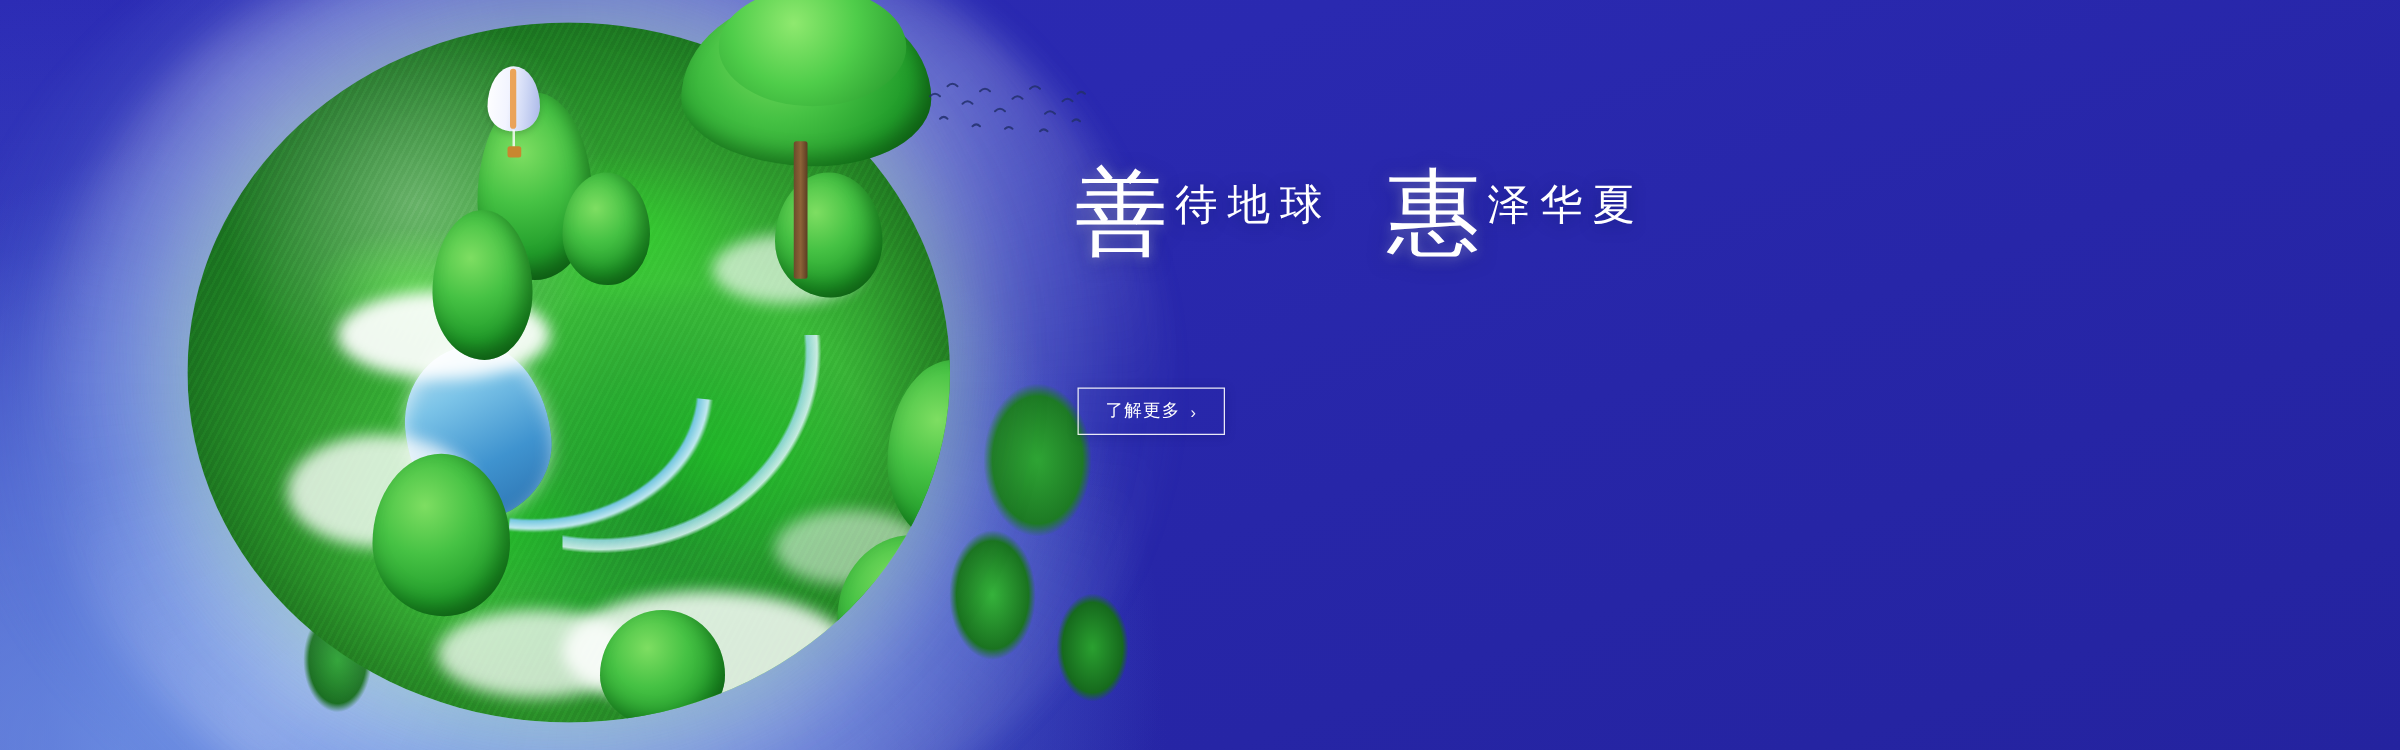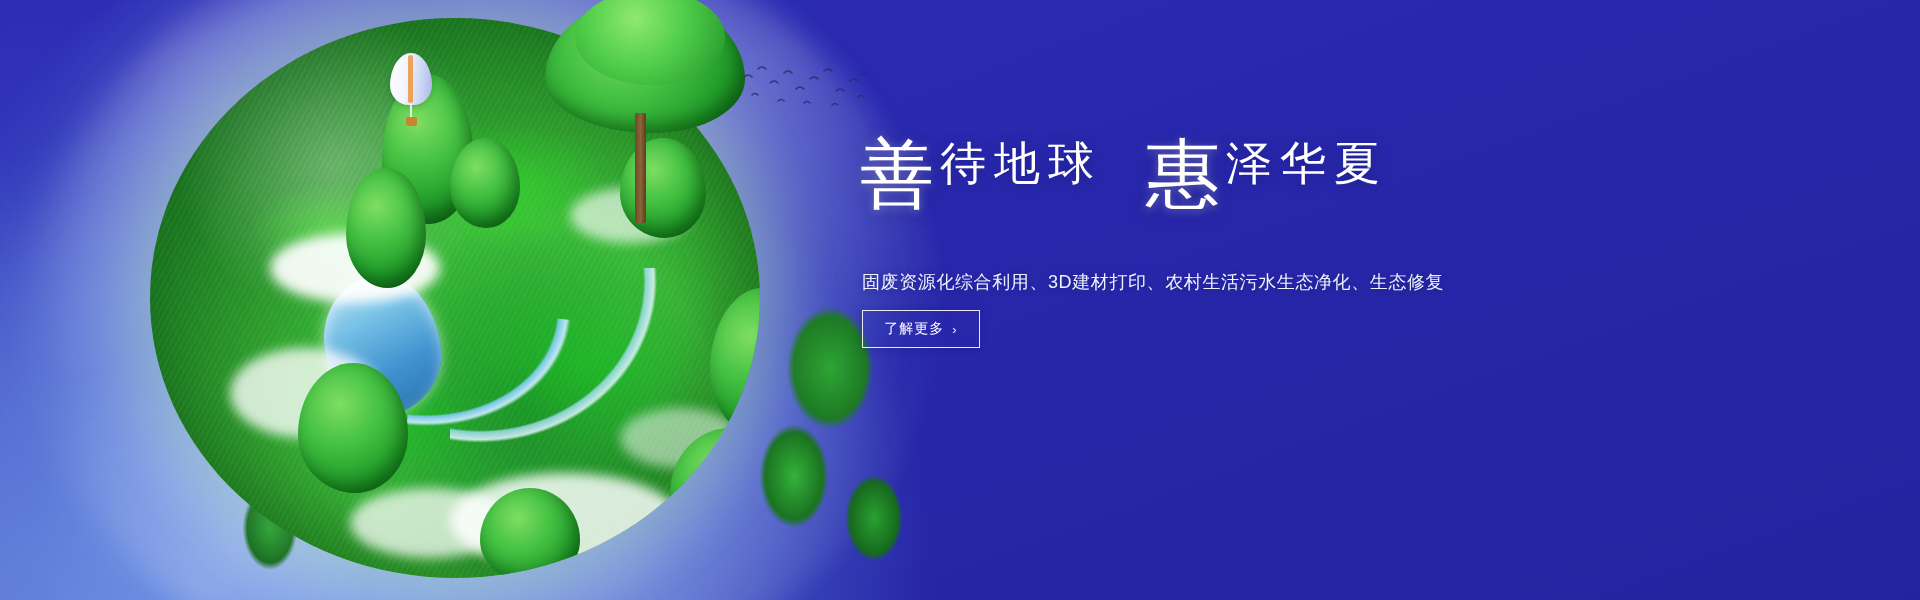--- a/index.html
+++ b/index.html
@@ -158,21 +158,21 @@
     position:absolute;left:0;top:133px;white-space:nowrap;color:#fff;
     font-family:"DejaVu Serif","Liberation Serif",serif;
     text-shadow:0 2px 14px rgba(10,20,90,.45);
   }
   .cal-big{
     font-size:74px;line-height:1;font-weight:400;letter-spacing:0;
     vertical-align:-14px;margin-right:6px;
     font-family:"DejaVu Serif","Liberation Serif",serif;
     text-shadow:0 2px 10px rgba(255,255,255,.35),0 3px 16px rgba(10,20,90,.5);
   }
-  .cal-small{font-size:46px;letter-spacing:8px;vertical-align:6px;}
+  .cal-small{font-size:34px;letter-spacing:8px;vertical-align:6px;}
   .gap{display:inline-block;width:44px;}
   .subtitle{
     position:absolute;left:2px;top:228px;color:#fff;font-size:25px;
     letter-spacing:7px;white-space:nowrap;font-weight:400;
     text-shadow:0 1px 8px rgba(10,20,90,.4);
   }
   .desc{
     position:absolute;left:2px;top:270px;color:#eef2ff;font-size:18px;
     letter-spacing:.6px;white-space:nowrap;
     text-shadow:0 1px 6px rgba(10,20,90,.4);
@@ -275,21 +275,20 @@
     </svg>
   </div>
 
   <div class="content">
 
     <div class="headline">
       <span class="cal-big">善</span><span class="cal-small">待地球</span><span class="gap"></span><span class="cal-big">惠</span><span class="cal-small">泽华夏</span>
     </div>
 
 
-    <div class="desc">固废资源化综合利用、3D建材打印、农村生活污水生态净化、生态修复</div>
 
     <div class="more-btn">
       <span>了解更多</span>
       <span class="chev">›</span>
     </div>
 
   </div>
 </div>
 
 </body></html>

